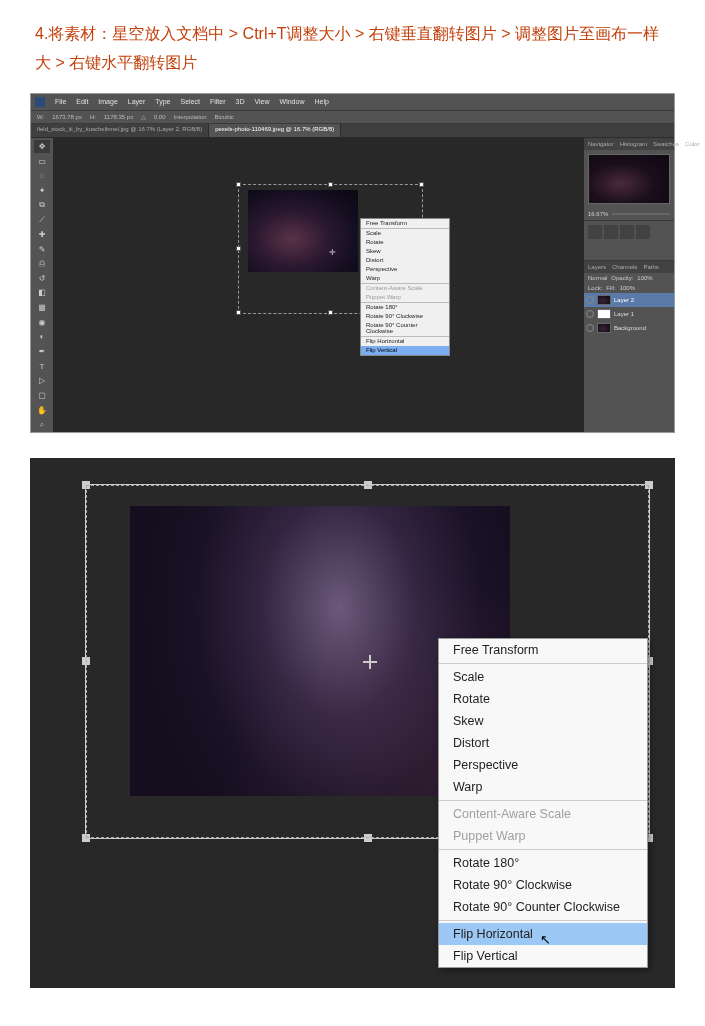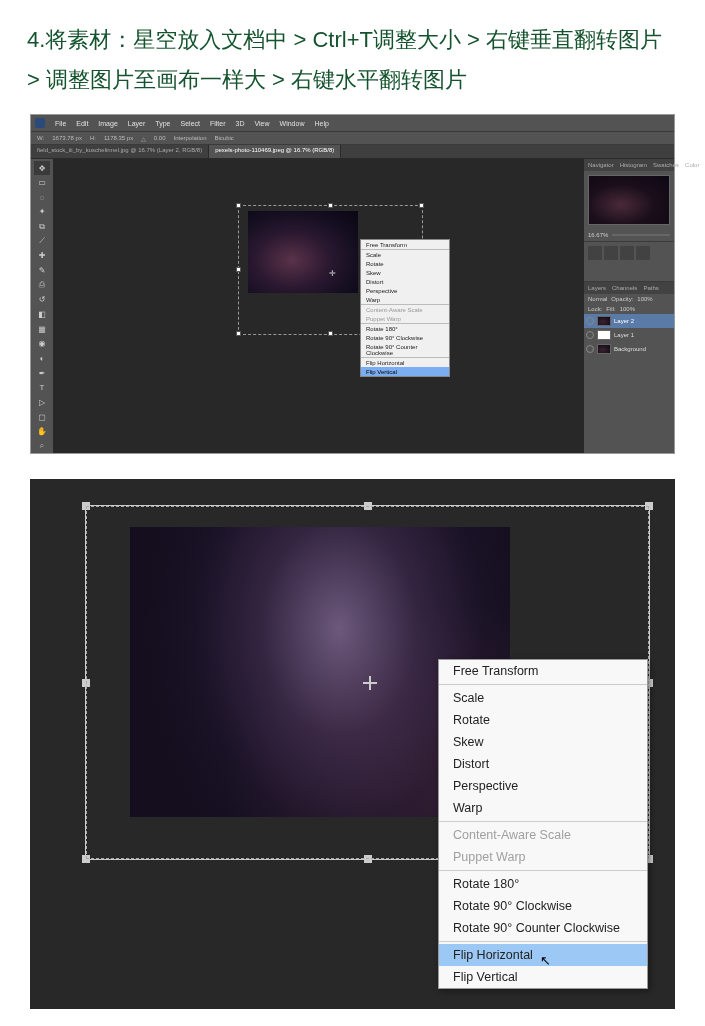--- a/index.html
+++ b/index.html
@@ -1,17 +1,17 @@
 <!DOCTYPE html>
 <html><head>
 <meta charset="utf-8">
 <style>
   * { box-sizing: border-box; margin: 0; padding: 0; }
   body { width: 705px; font-family: Arial, sans-serif; background: #fff; }
-  .instruction { padding: 20px 35px 15px 27px; font-size: 22px; color: #14532d; line-height: 1.8; }
+  .instruction { padding: 20px 35px 15px 35px; font-size: 16px; color: #c2410c; line-height: 1.8; }
 
   
   .ps-window { margin: 0 30px 25px 30px; background: #535353; position: relative; height: 340px; border: 1px solid #999; }
   .ps-menubar { height: 16px; background: #535353; display: flex; align-items: center; padding: 0 4px; gap: 10px; font-size: 7px; color: #e0e0e0; }
   .ps-logo { width: 10px; height: 10px; background: #2a4a7a; border-radius: 2px; }
   .ps-options { height: 14px; background: #535353; border-top: 1px solid #3a3a3a; border-bottom: 1px solid #3a3a3a; font-size: 6px; color: #bbb; padding: 2px 6px; display:flex; gap:8px; align-items:center;}
   .ps-tabs { height: 14px; background: #3f3f3f; border-bottom: 1px solid #2a2a2a; display: flex; font-size: 6px; }
   .ps-tab { padding: 2px 6px; color: #aaa; border-right: 1px solid #2a2a2a; }
   .ps-tab.active { background: #535353; color: #fff; }
   .ps-body { position: absolute; top: 44px; bottom: 0; left: 0; right: 0; display: flex; }

